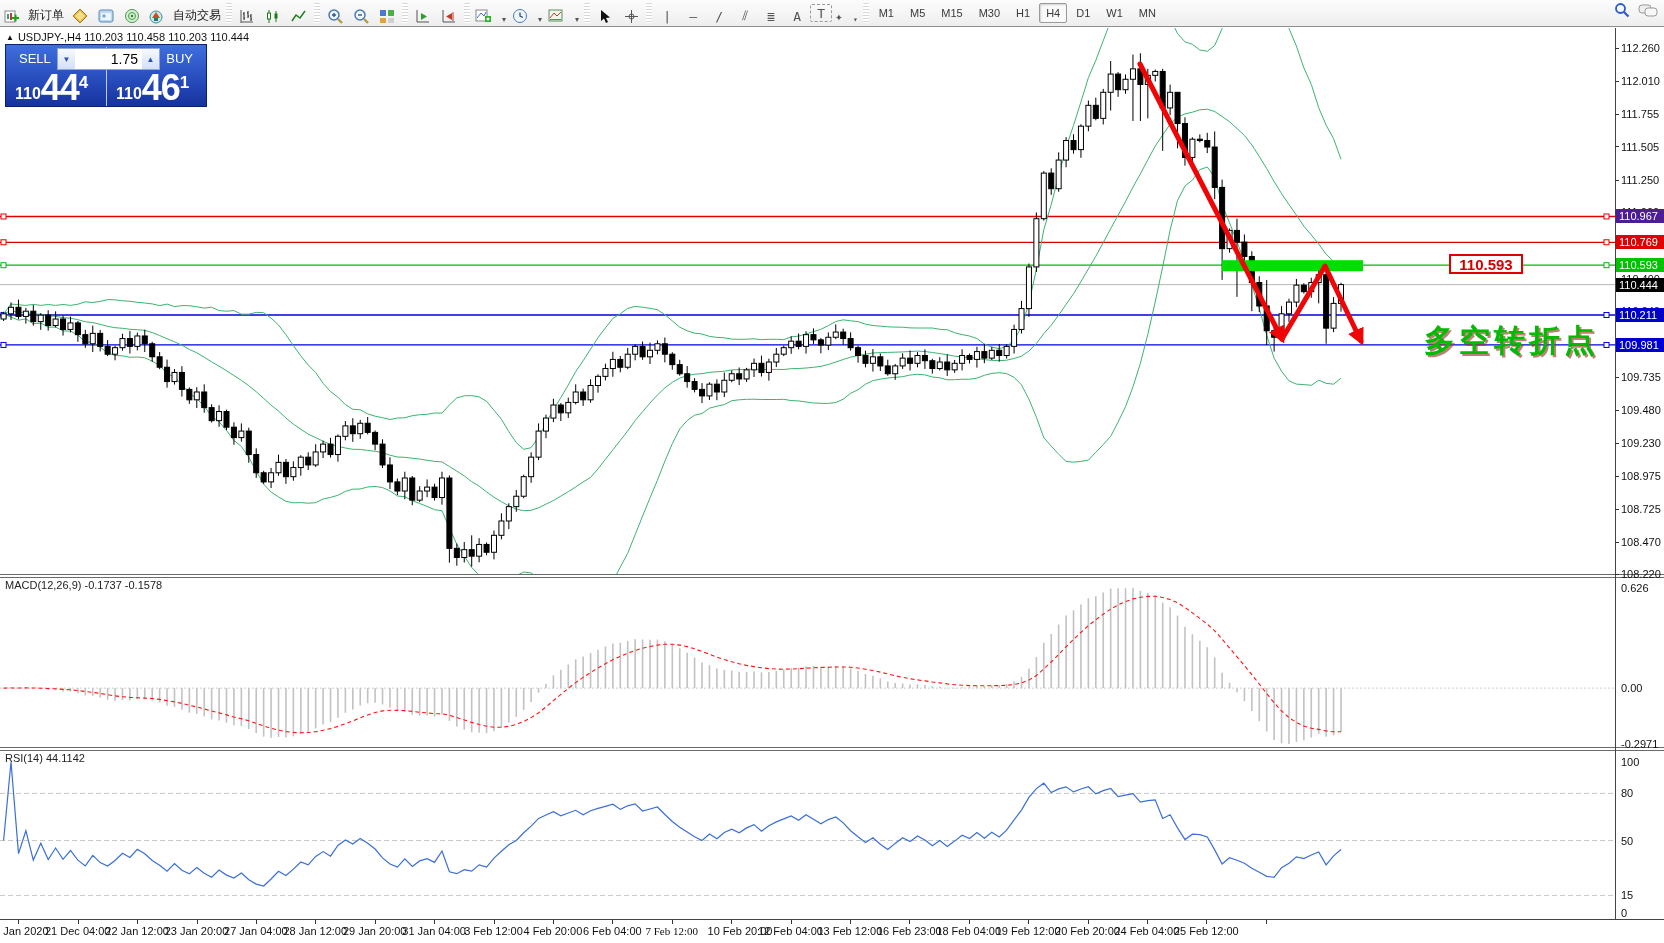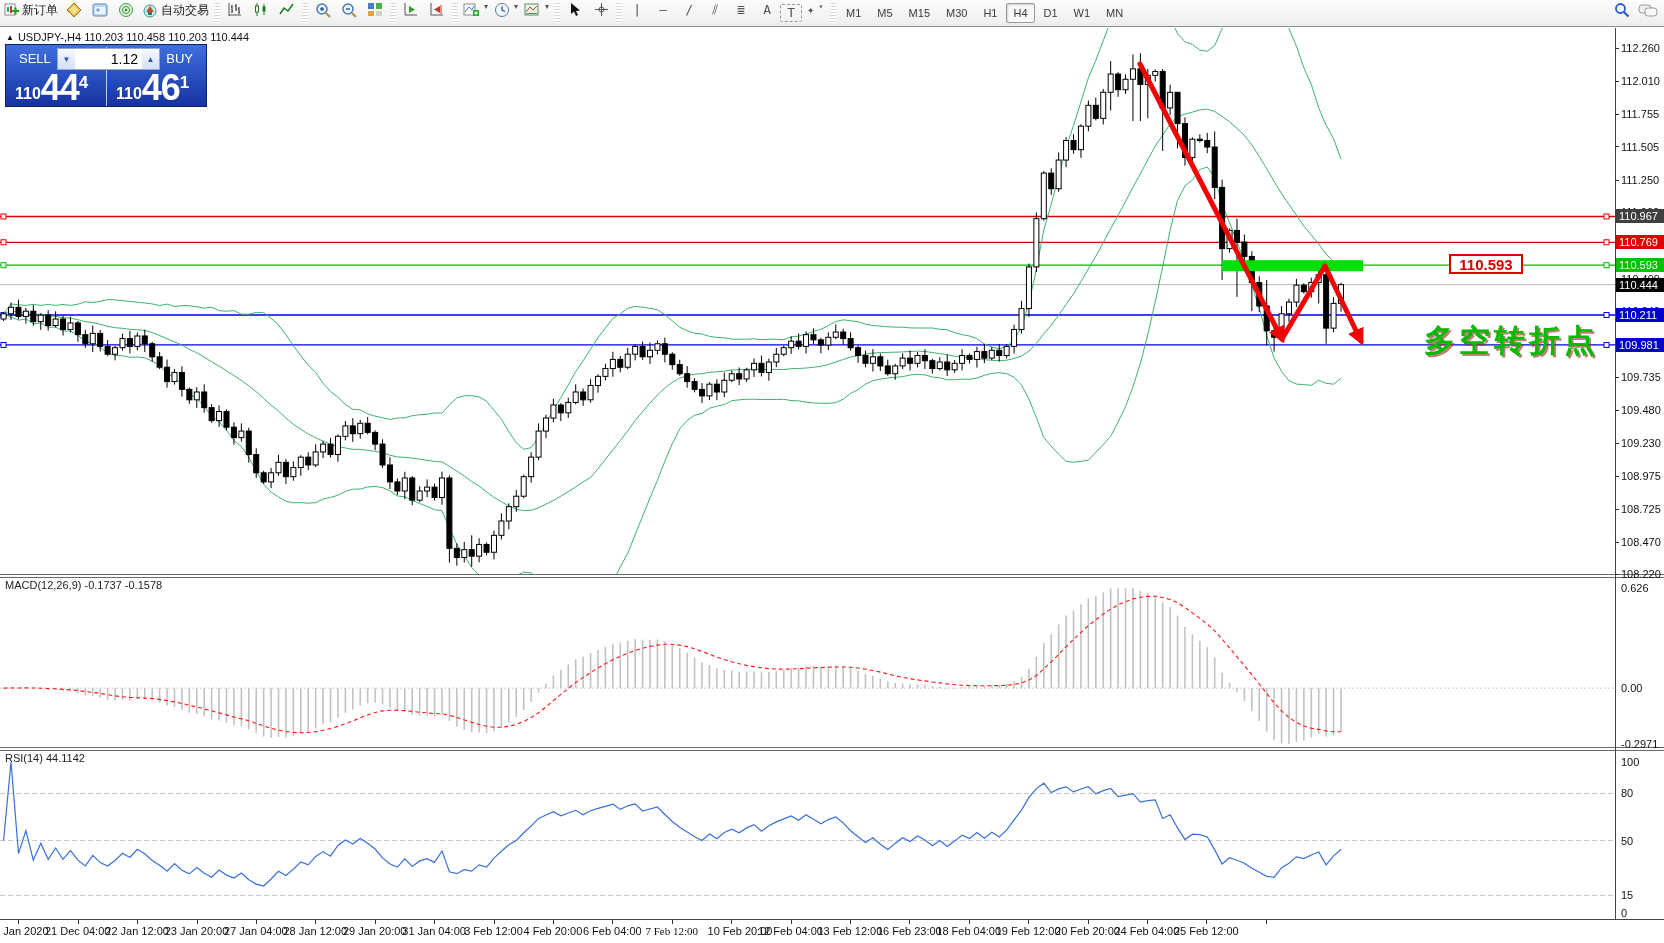--- a/index.html
+++ b/index.html
@@ -4,22 +4,22 @@
 <style>
   html,body{margin:0;padding:0;background:#fff;width:1664px;height:943px;overflow:hidden;
     font-family:"Liberation Sans",sans-serif;position:relative}
   #stage{position:absolute;left:0;top:0;width:1664px;height:943px;overflow:hidden}
   
   .toolbar{position:absolute;left:0;top:0;width:1664px;height:27px;
     background:linear-gradient(#fcfcfc,#eeeeee);border-bottom:1px solid #8f8f8f;
     display:flex;align-items:center;box-sizing:border-box;padding-left:1px;z-index:6}
   .tb-grip{width:6px;height:20px;margin:0 2px;
     background:repeating-linear-gradient(#d7d7d7 0 1px,#fff 1px 3px);border-radius:1px}
-  .tb-btn{height:22px;min-width:20px;display:flex;align-items:flex-start;justify-content:center;
-    font-size:12px;color:#1a1a1a;padding:0 3px;border-radius:2px;gap:3px;white-space:nowrap}
+  .tb-btn{height:22px;min-width:20px;display:flex;align-items:flex-end;justify-content:center;
+    font-size:12px;color:#1a1a1a;padding:0 3px;border-radius:2px;gap:9px;white-space:nowrap}
   .tb-btn svg{display:block}
   .tb-caret{font-size:8px;color:#555;margin-left:1px}
   .tf-btn{font-size:11px;color:#3a3a3a;padding:3px 6px;margin:0 1px;border:1px solid transparent;border-radius:2px}
   .tf-btn.active{background:#fafafa;border:1px solid #9a9a9a;box-shadow:inset 1px 1px 2px #d0d0d0}
   .tb-right{position:absolute;right:6px;top:2px;display:flex;gap:8px;align-items:center}
   .glyph{font-size:13px;color:#555;font-family:"DejaVu Sans Mono",monospace}
   
   #chart-svg{position:absolute;left:0;top:0;z-index:1}
   .sep-h{position:absolute;left:0;width:1664px;height:2px;border-top:1px solid #6a6a6a;
     border-bottom:1px solid #6a6a6a;background:#fff;z-index:2}
@@ -1214,21 +1214,21 @@
   <div class="sym-info">
     <span class="tri">▲</span><span>USDJPY-,H4  110.203 110.458 110.203 110.444</span>
   </div>
 
   <div class="qp">
     <div class="qp-div"></div>
     <div class="qp-sell">SELL</div>
     <div class="qp-buy">BUY</div>
     <div class="vol">
       <div class="vol-btn">▼</div>
-      <div class="vol-val">1.12</div>
+      <div class="vol-val">1.75</div>
       <div class="vol-btn">▲</div>
     </div>
     <div class="price-row pr-sell">
       <span class="pr-small">110</span>
       <span class="pr-big">44</span>
       <span class="pr-sup">4</span>
     </div>
     <div class="price-row pr-buy">
       <span class="pr-small">110</span>
       <span class="pr-big">46</span>
@@ -1278,21 +1278,21 @@
       <div class="px-tick" style="top: 574.412px;"></div>
       <div class="px-label" style="top: 568.412px;">108.220</div>
       <div class="px-label" style="top: 582px;">0.626</div>
       <div class="px-label" style="top: 682.127px;">0.00</div>
       <div class="px-label" style="top: 738px;">-0.2971</div>
       <div class="px-label" style="top: 756px;">100</div>
       <div class="px-label" style="top: 787.4px;">80</div>
       <div class="px-label" style="top: 834.5px;">50</div>
       <div class="px-label" style="top: 889.45px;">15</div>
       <div class="px-label" style="top: 907px;">0</div>
-      <div class="badge" style="top: 209.478px; background: #404040;">110.967</div>
+      <div class="badge" style="top: 209.478px; background: #4c1d95;">110.967</div>
       <div class="badge" style="top: 235.277px; background: rgb(224, 0, 0);">110.769</div>
       <div class="badge" style="top: 258.21px; background: rgb(0, 195, 0);">110.593</div>
       <div class="badge" style="top: 277.625px; background: rgb(0, 0, 0);">110.444</div>
       <div class="badge" style="top: 307.985px; background: rgb(0, 0, 204);">110.211</div>
       <div class="badge" style="top: 337.954px; background: rgb(0, 0, 204);">109.981</div>
     </div>
   <div id="time-axis">
       <div class="t-tick" style="left: 18.3px;"></div>
       <div class="t-label" style="left: 18.3px;">19 Jan 2020</div>
       <div class="t-tick" style="left: 77.7px;"></div>

